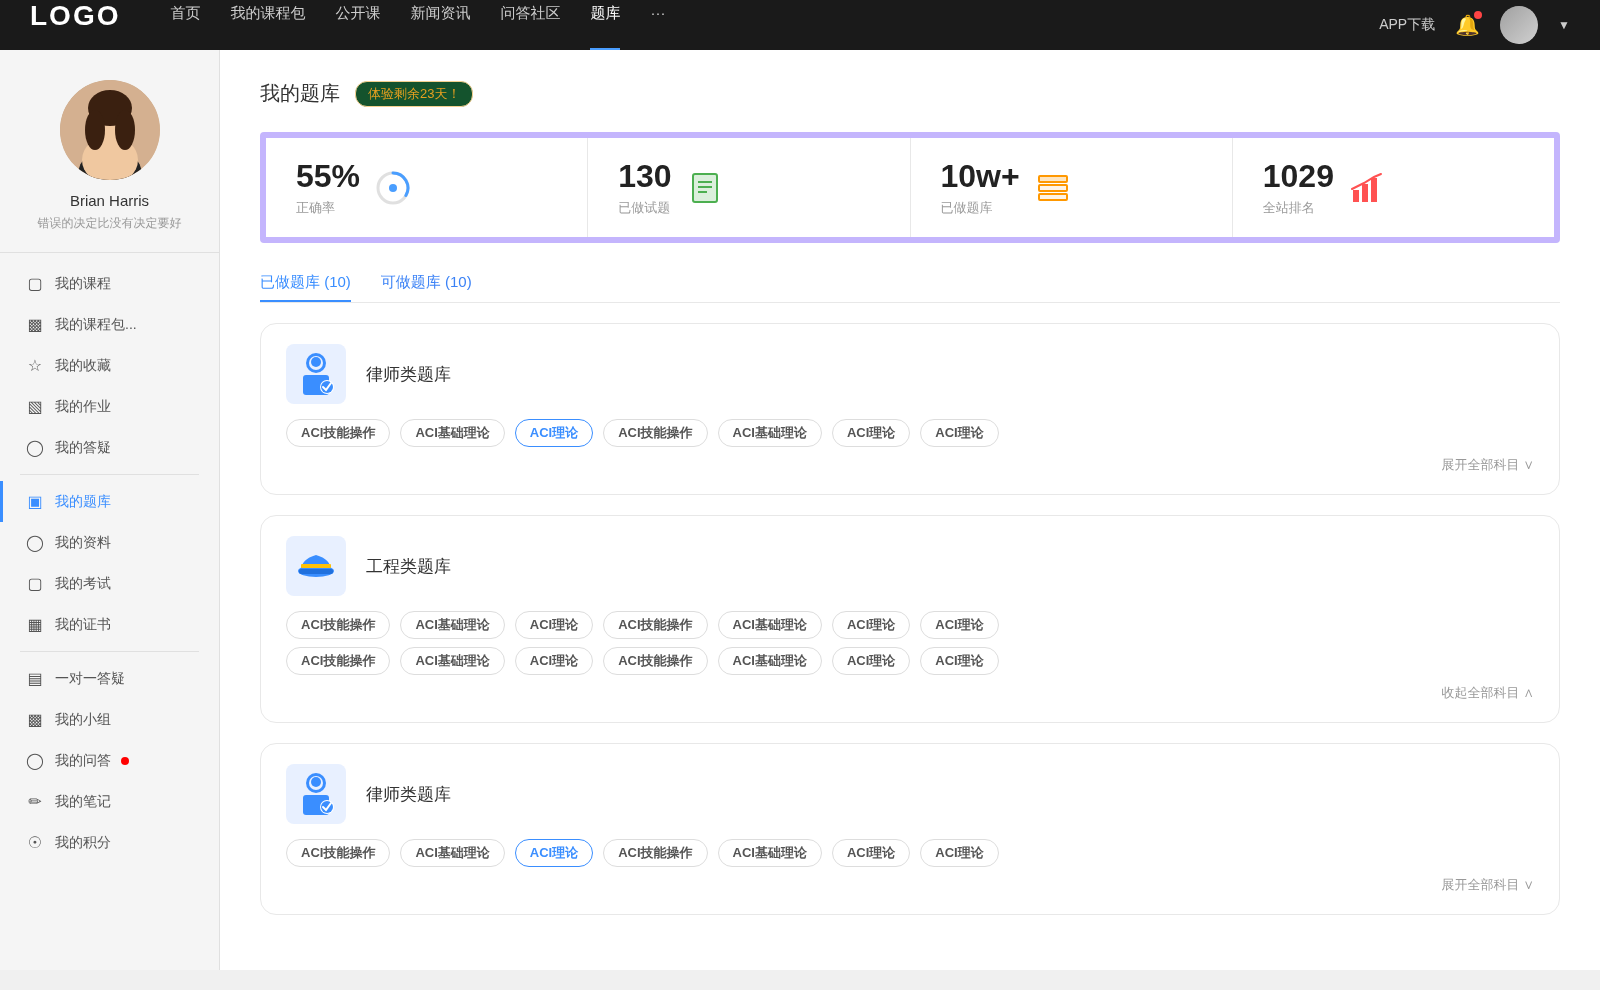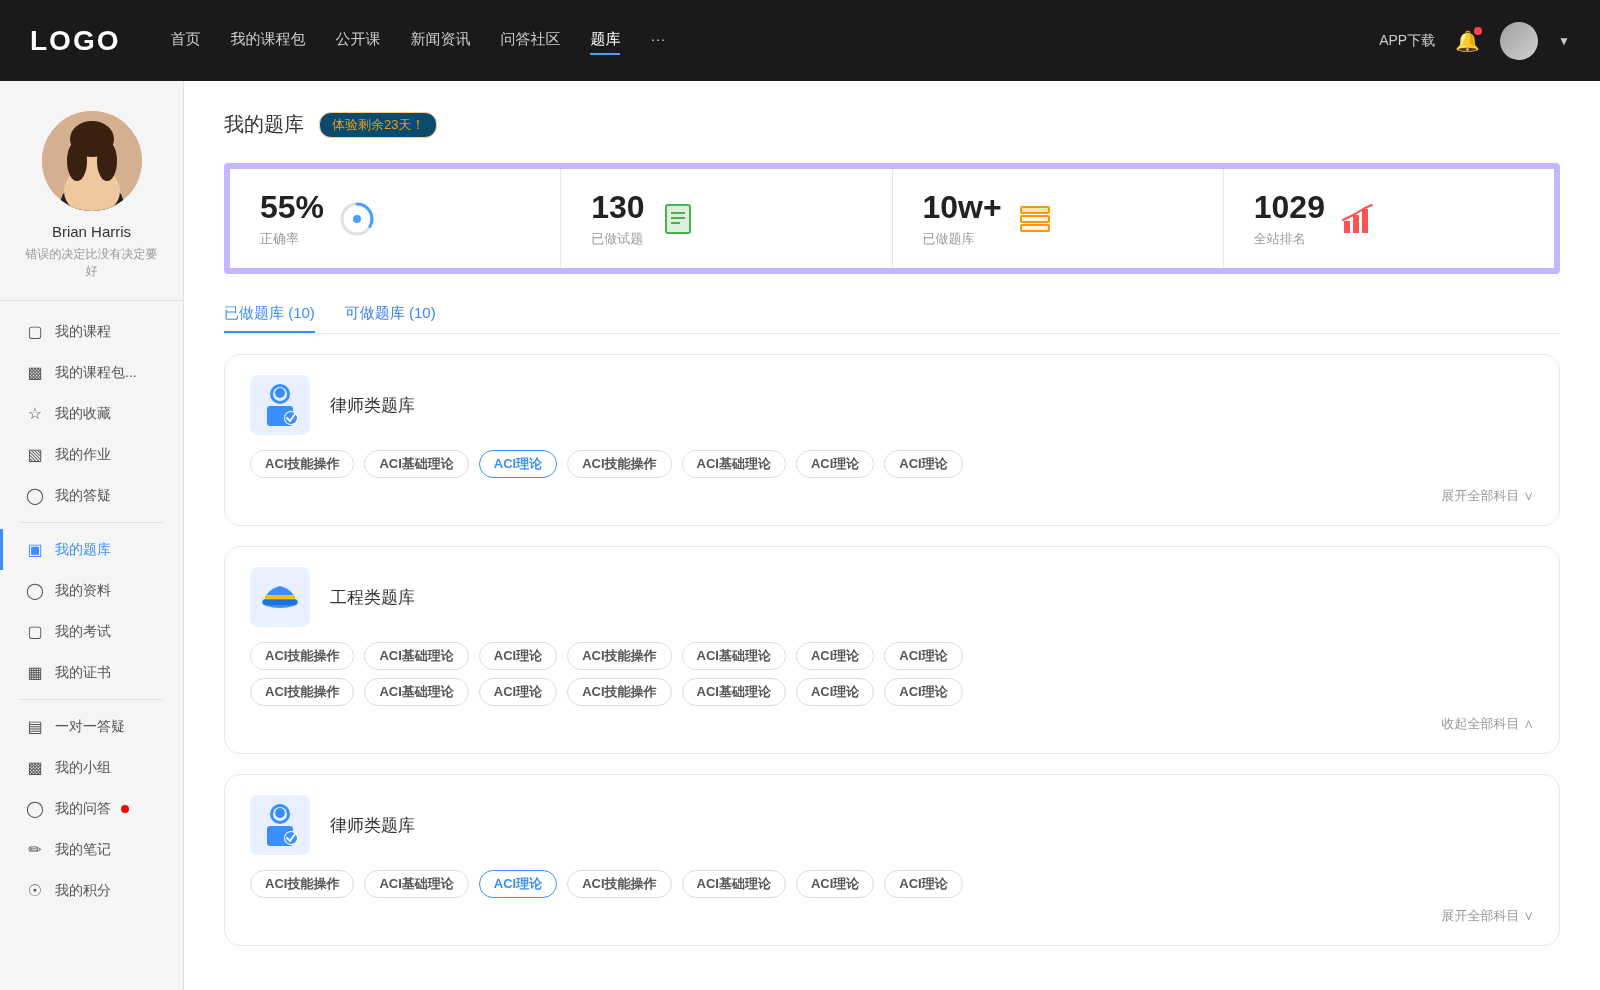--- a/index.html
+++ b/index.html
@@ -1,23 +1,22 @@
 <!DOCTYPE html>
 <html><head>
   <meta charset="utf-8">
   <style>
     * { box-sizing: border-box; margin: 0; padding: 0; }
     body { font-family: -apple-system, BlinkMacSystemFont, 'PingFang SC', 'Microsoft YaHei', sans-serif; background: #f0f0f0; }
 
     
     .navbar {
       background: #1a1a1a;
-      height: 81px;
-      display: flex;
-      align-items: center;
+      height: 50px;
+      display: flex;
       padding: 0 30px;
       gap: 30px;
     }
     .navbar-logo {
       color: white;
       font-size: 28px;
       font-weight: bold;
       letter-spacing: 2px;
       margin-right: 20px;
     }
@@ -77,21 +76,21 @@
     }
 
     
     .page-body {
       display: flex;
       min-height: calc(100vh - 70px);
     }
 
     
     .sidebar {
-      width: 184px;
+      width: 220px;
       background: #f5f5f5;
       padding: 30px 0 20px 0;
       flex-shrink: 0;
       border-right: 1px solid #e0e0e0;
     }
     .sidebar-profile {
       display: flex;
       flex-direction: column;
       align-items: center;
       padding: 0 20px 20px 20px;
@@ -171,21 +170,21 @@
       align-items: center;
       gap: 15px;
       margin-bottom: 25px;
     }
     .page-title {
       font-size: 20px;
       color: #333;
       font-weight: 500;
     }
     .trial-badge {
-      background: #0c4a6e;
+      background: #14532d;
       color: #e6a020;
       border: 1px solid #f5d090;
       border-radius: 12px;
       padding: 3px 12px;
       font-size: 13px;
     }
 
     
     .stats-row {
       display: flex;

